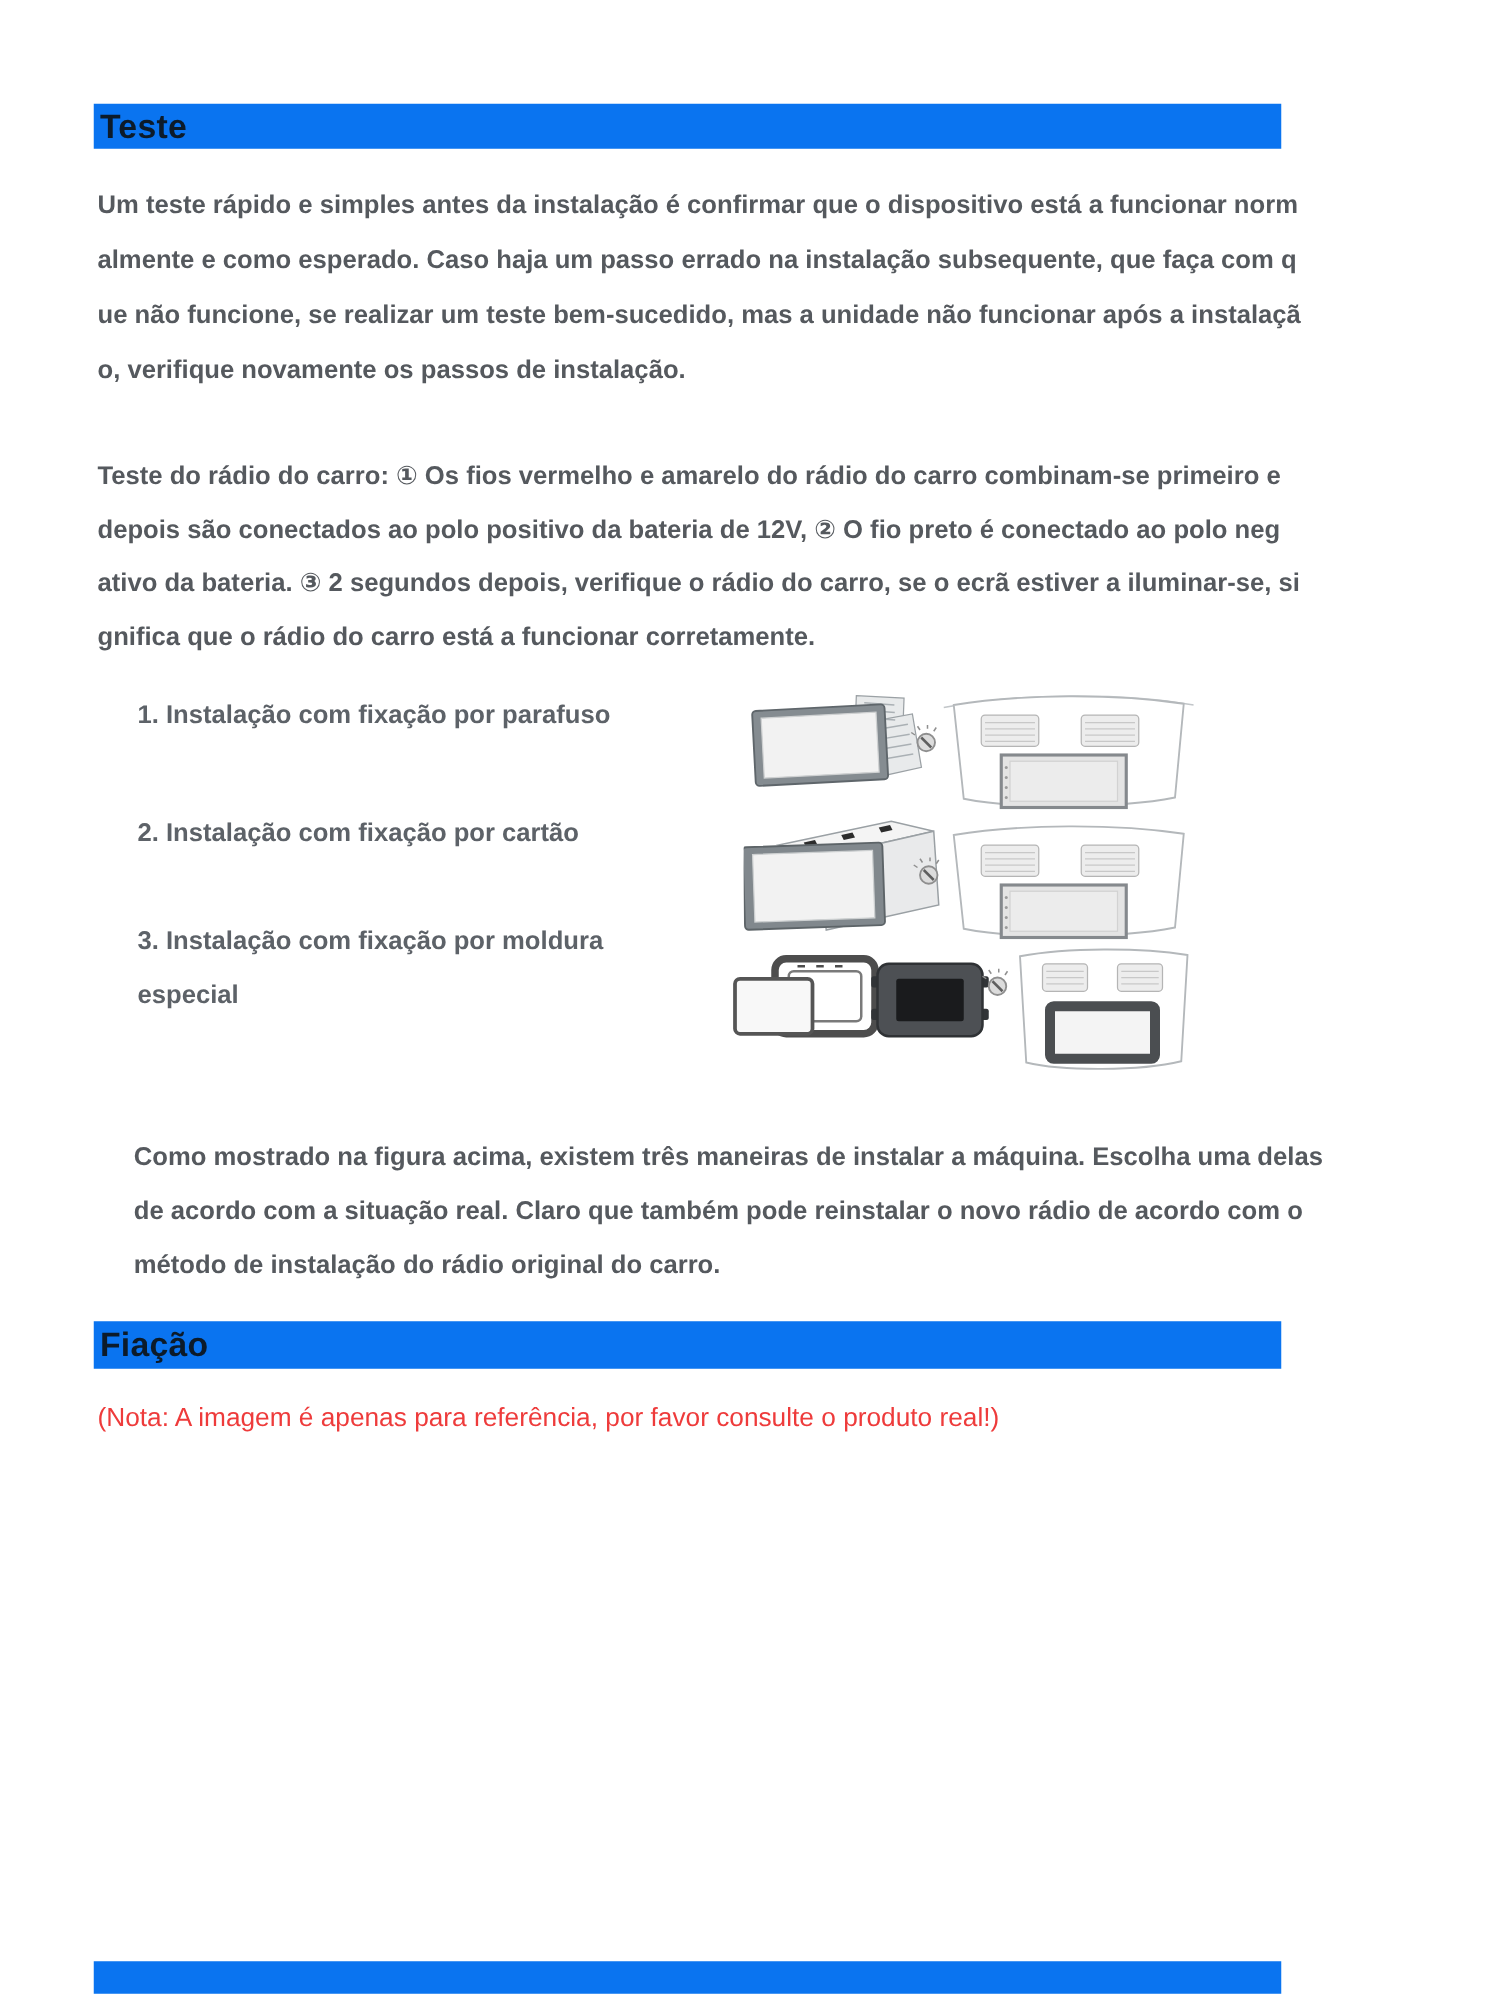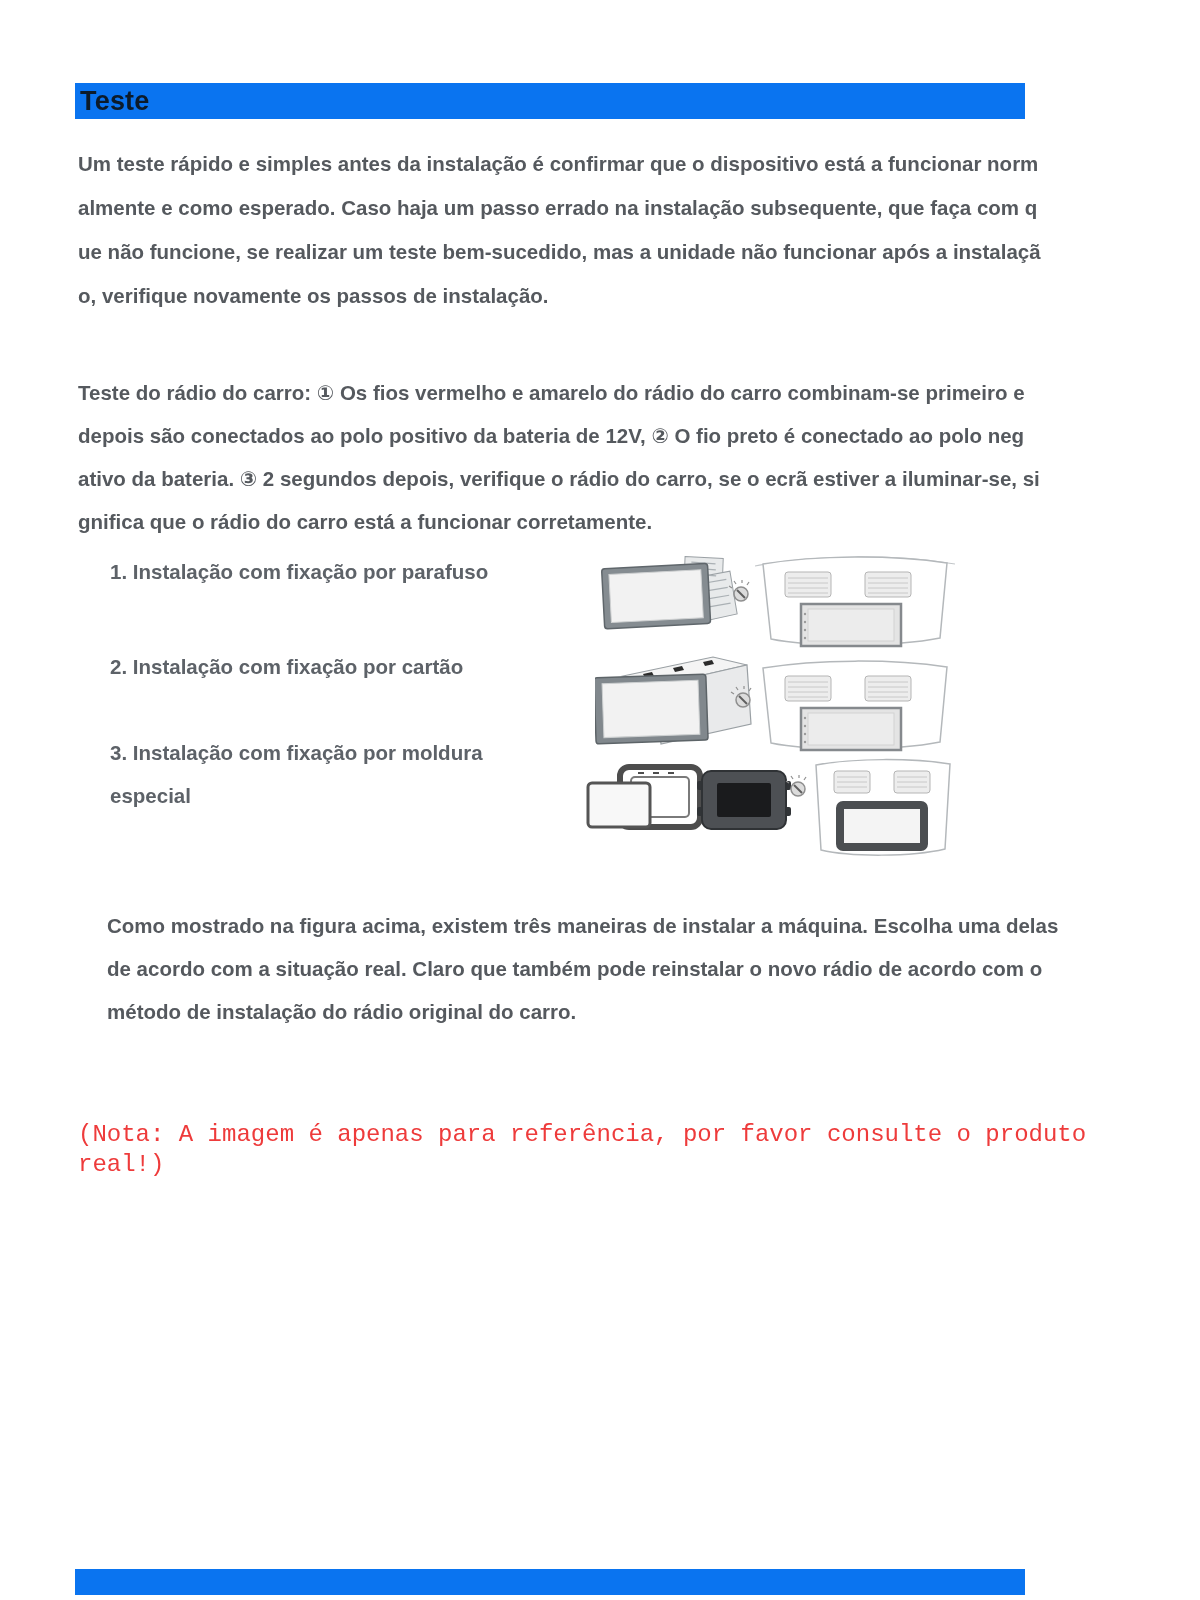--- a/index.html
+++ b/index.html
@@ -10,36 +10,36 @@
   .bar-teste{top:83px;height:36px;}
   .bar-fiacao{top:1057px;height:38px;}
   .bar-partial{top:1569px;height:26px;}
   .section-title{display:block;font-size:27px;font-weight:bold;color:var(--heading-text,#0c1b2a);
     line-height:36px;padding-left:5px;letter-spacing:0.2px;}
   .bar-fiacao .section-title{line-height:38px;}
 
   .para{position:absolute;left:78px;width:1072px;margin:0;font-size:20.5px;color:var(--body-text,#55595e);
     white-space:pre-line;font-weight:700;}
   .p1{top:142px;line-height:44px;}
-  .p2{top:371px;line-height:43px;}
+  .p2{top:359px;line-height:43px;}
   .p3{top:904px;line-height:43px;margin-left:29px;}
 
   .list-item{position:absolute;left:110px;width:450px;font-size:20.5px;line-height:43px;
     color:#5d6268;white-space:pre-line;font-weight:bold;}
   .li1{top:550px;}
   .li2{top:645px;}
   .li3{top:731px;}
 
   .fig{position:absolute;}
   .fig1{left:595px;top:550px;}
   .fig2{left:595px;top:648px;}
   .fig3{left:580px;top:755px;}
 
-  .note{position:absolute;left:78px;top:1120px;width:1060px;font-size:24px;line-height:30px;
-    color:var(--note-color,#ee3b3b);font-family:Liberation Mono, monospace;}
+  .note{position:absolute;left:78px;top:1120px;width:1060px;font-size:21px;line-height:30px;
+    color:var(--note-color,#ee3b3b);}
 </style>
 </head>
 <body>
 
 <div class="page">
 
   <div class="section-bar bar-teste">
     <span class="section-title">Teste</span>
   </div>
 
@@ -223,18 +223,21 @@
           </g>
       </g>
       <rect x="28" y="50" width="84" height="42" rx="3" fill="#f4f4f4" stroke="#4b4e51" stroke-width="8"></rect>
     </g>
   </svg>
 
   <p class="para p3">Como mostrado na figura acima, existem três maneiras de instalar a máquina. Escolha uma delas
 de acordo com a situação real. Claro que também pode reinstalar o novo rádio de acordo com o
 método de instalação do rádio original do carro.</p>
 
+  <div class="section-bar bar-fiacao">
+    <span class="section-title">Fiação</span>
+  </div>
 
   <div class="note">(Nota: A imagem é apenas para referência, por favor consulte o produto real!)</div>
 
   <div class="section-bar bar-partial"></div>
 
 </div>
 
 </body></html>

